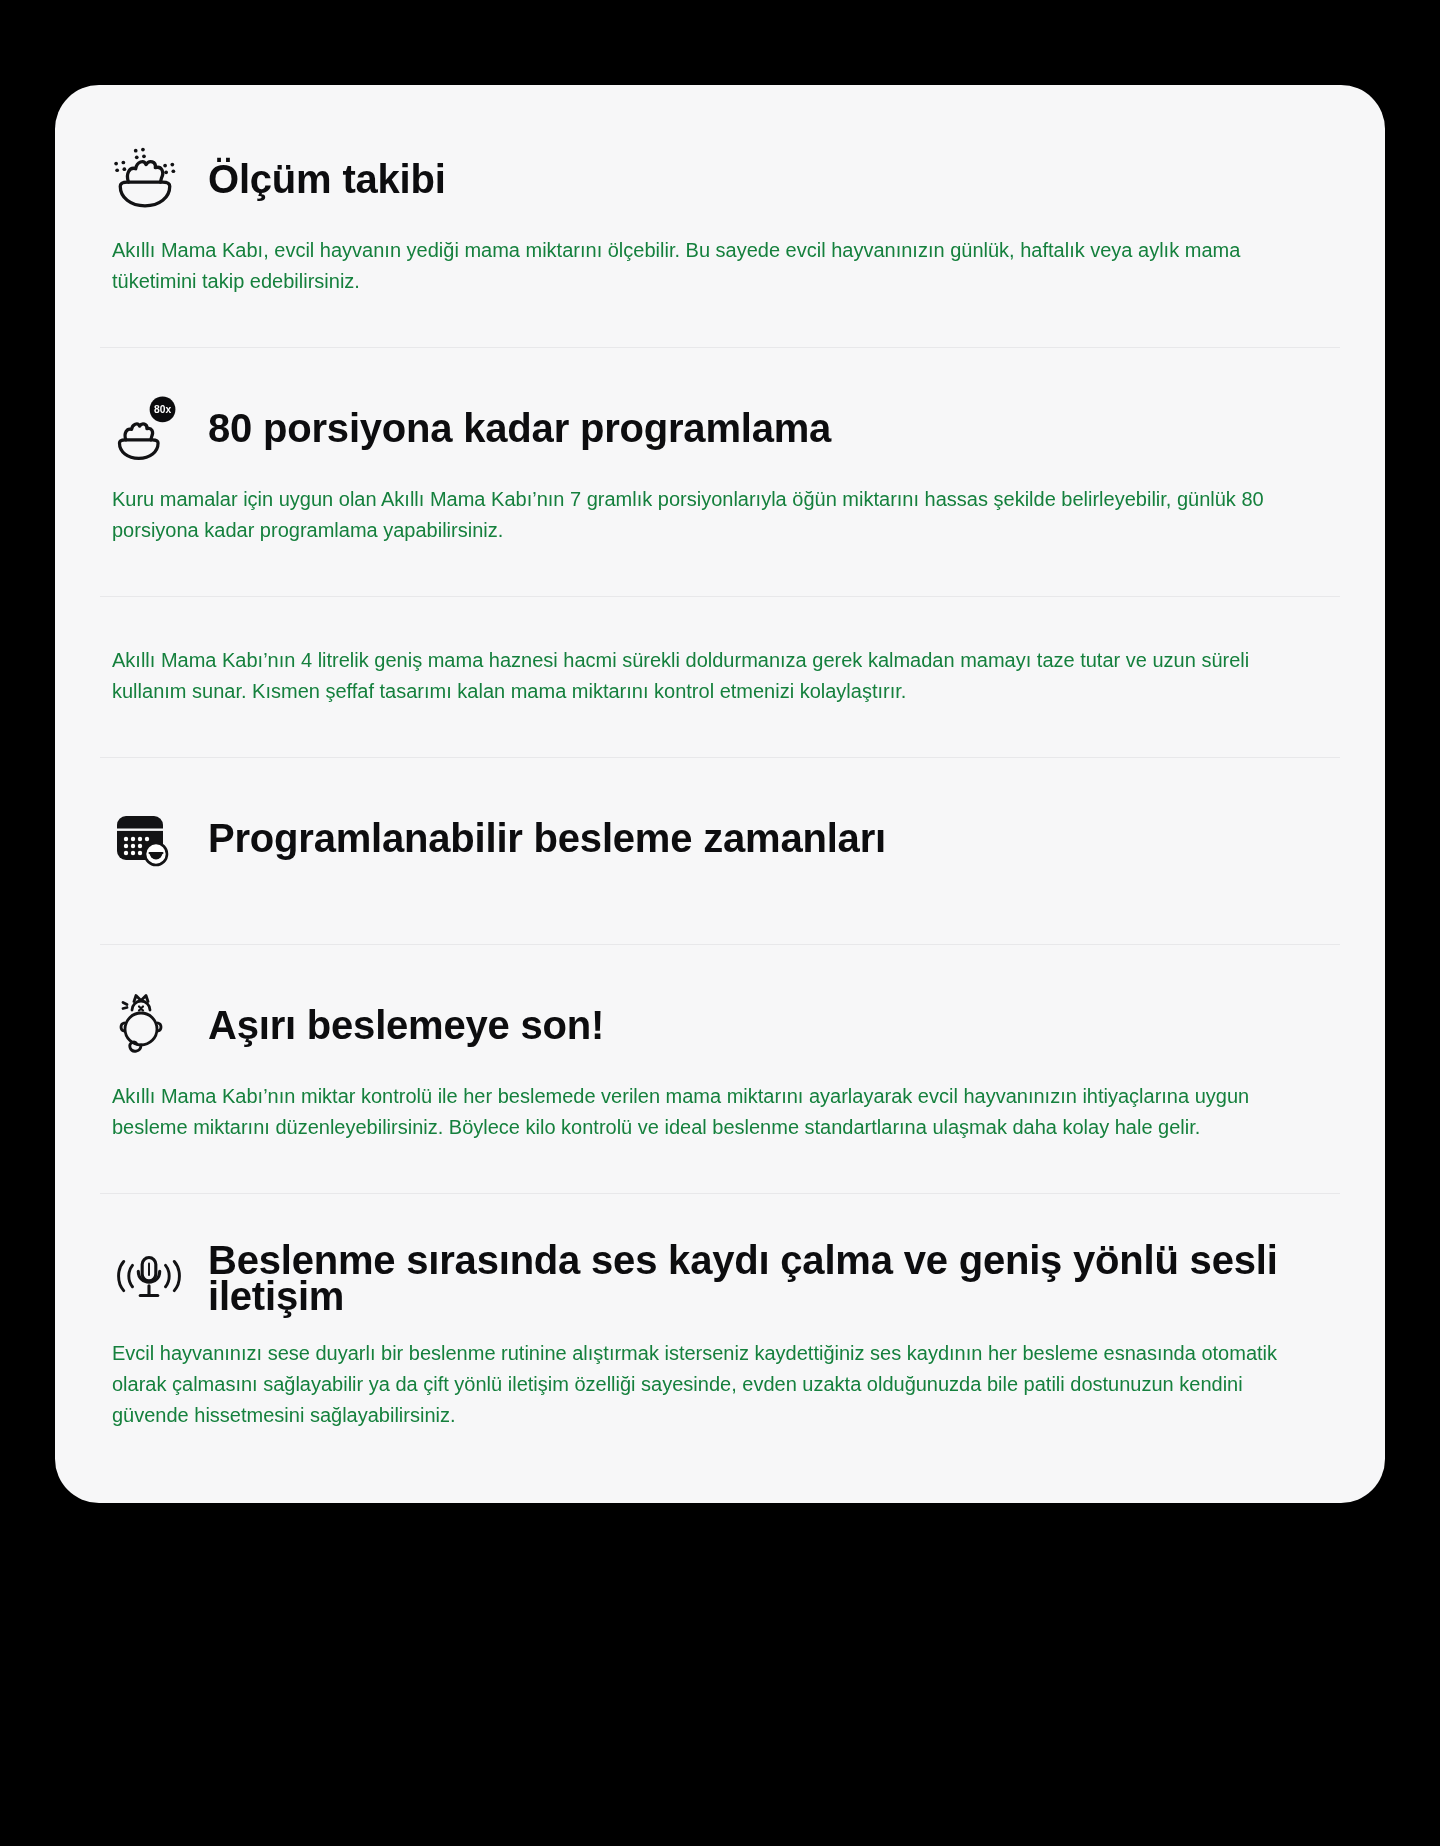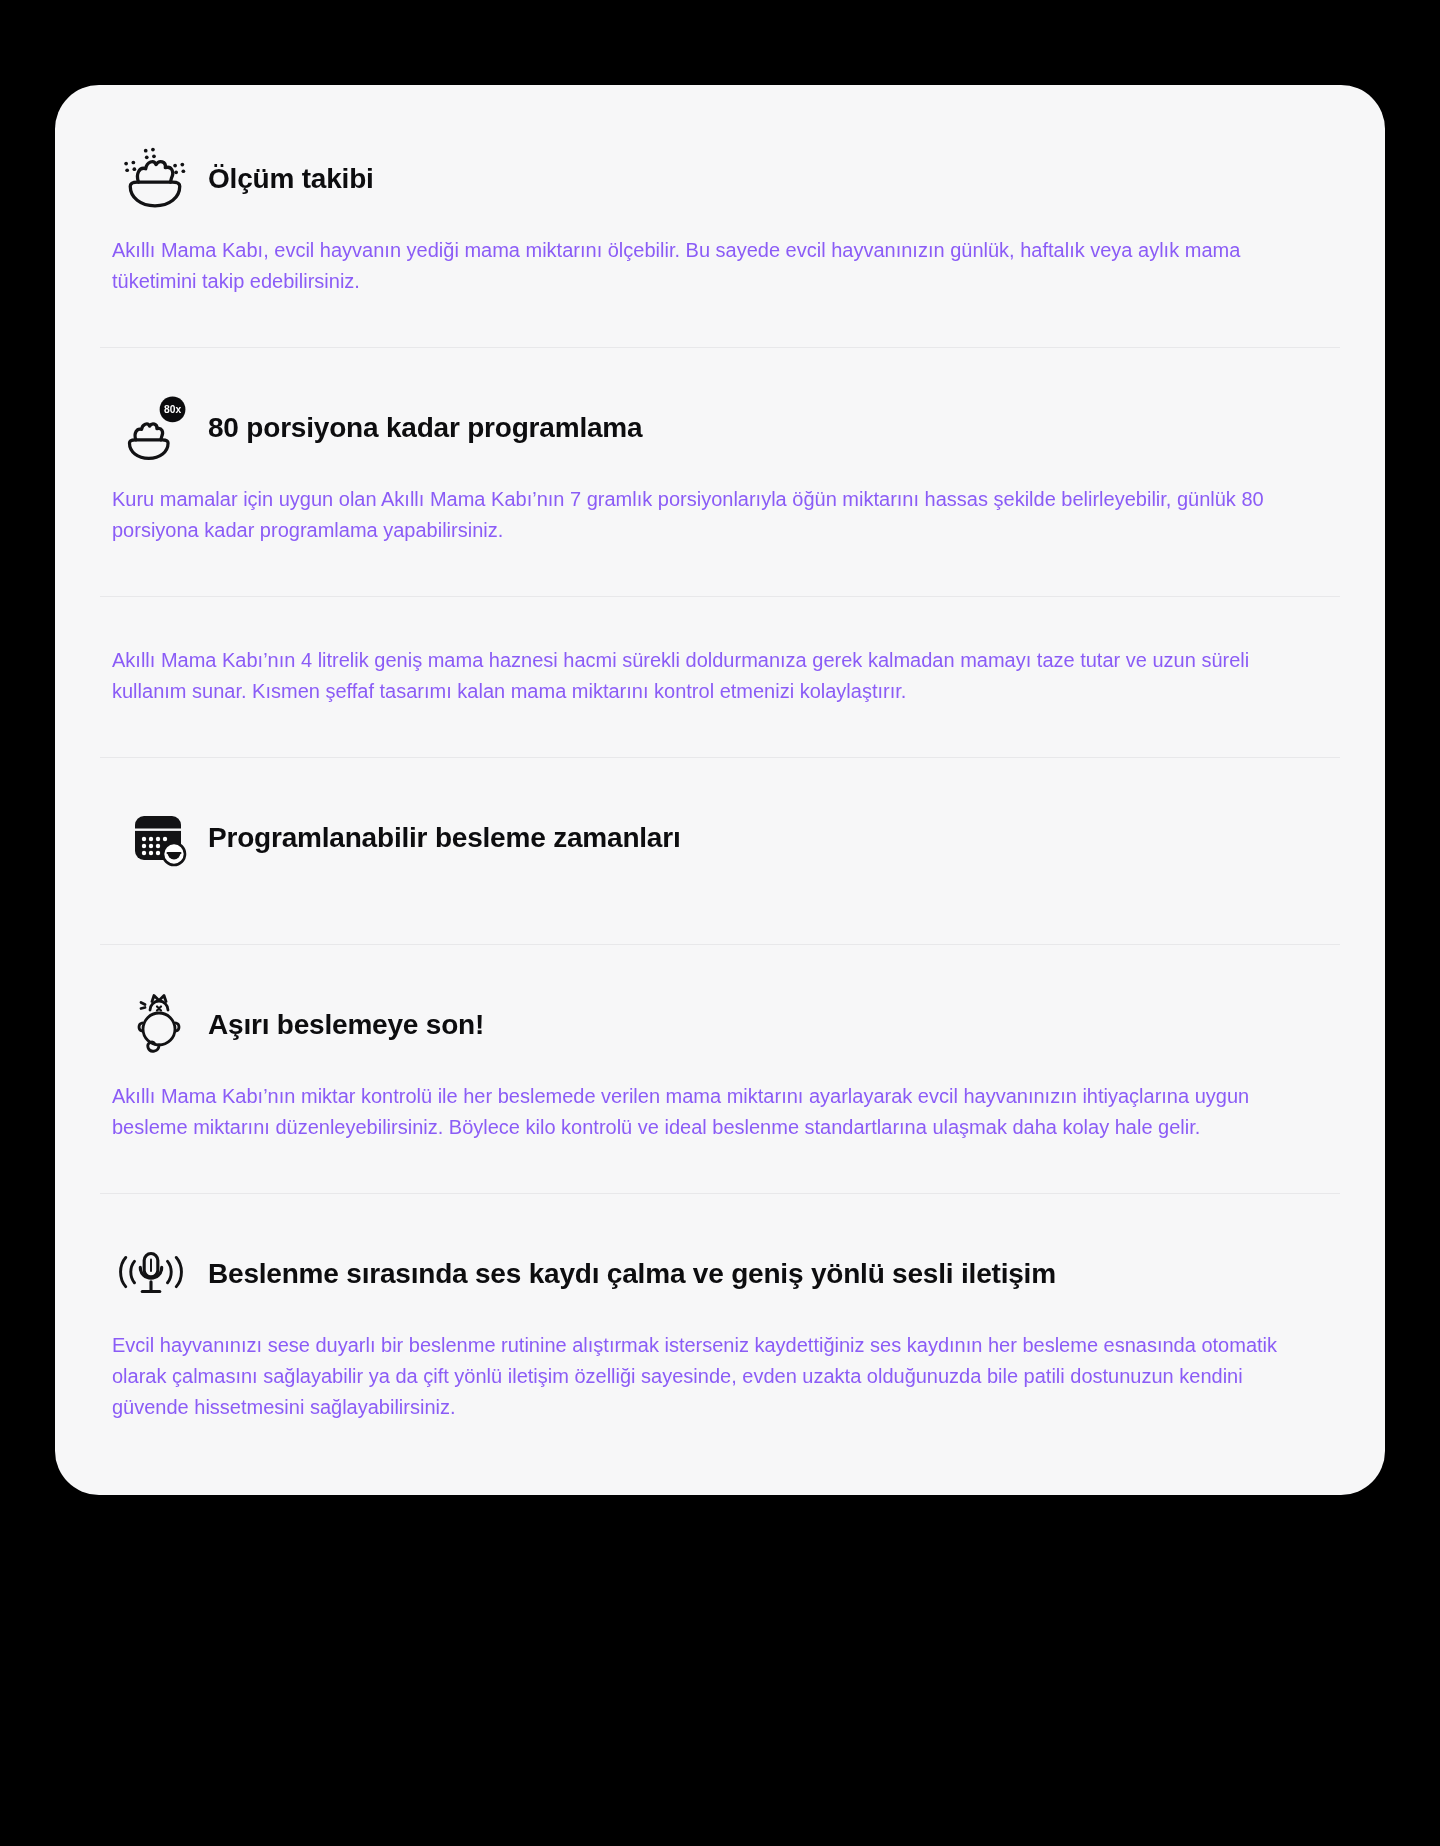--- a/index.html
+++ b/index.html
@@ -27,35 +27,35 @@
     display: flex;
     align-items: center;
     margin-bottom: 24px;
   }
   .icon-box {
     width: 76px;
     height: 64px;
     flex: none;
     display: flex;
     align-items: center;
-    justify-content: flex-end;
+    justify-content: flex-start;
     margin-right: 20px;
   }
   .feature-title {
-    font-size: 28px;
+    font-size: 40px;
     line-height: 36px;
     font-weight: 700;
     color: #0d0d0f;
     letter-spacing: -0.2px;
     margin: 0;
   }
   .feature-body {
     font-size: 20px;
     line-height: 31px;
-    color: #8b5cf6;
+    color: #15803d;
     margin: 0;
     max-width: 1175px;
   }
   svg { display: block; }
   svg .stroke {
     fill: none;
     stroke: #121214;
     stroke-width: 3.2;
     stroke-linecap: round;
     stroke-linejoin: round;

